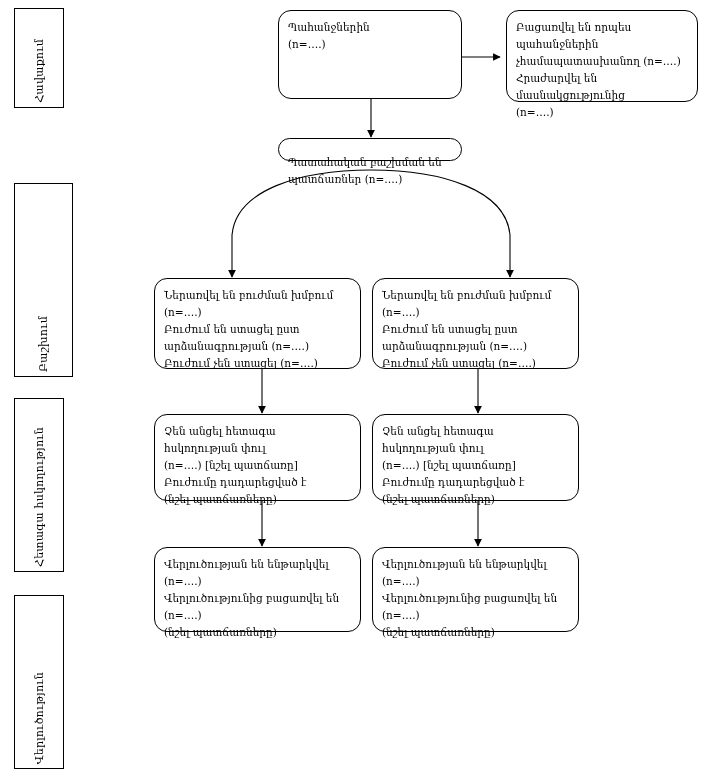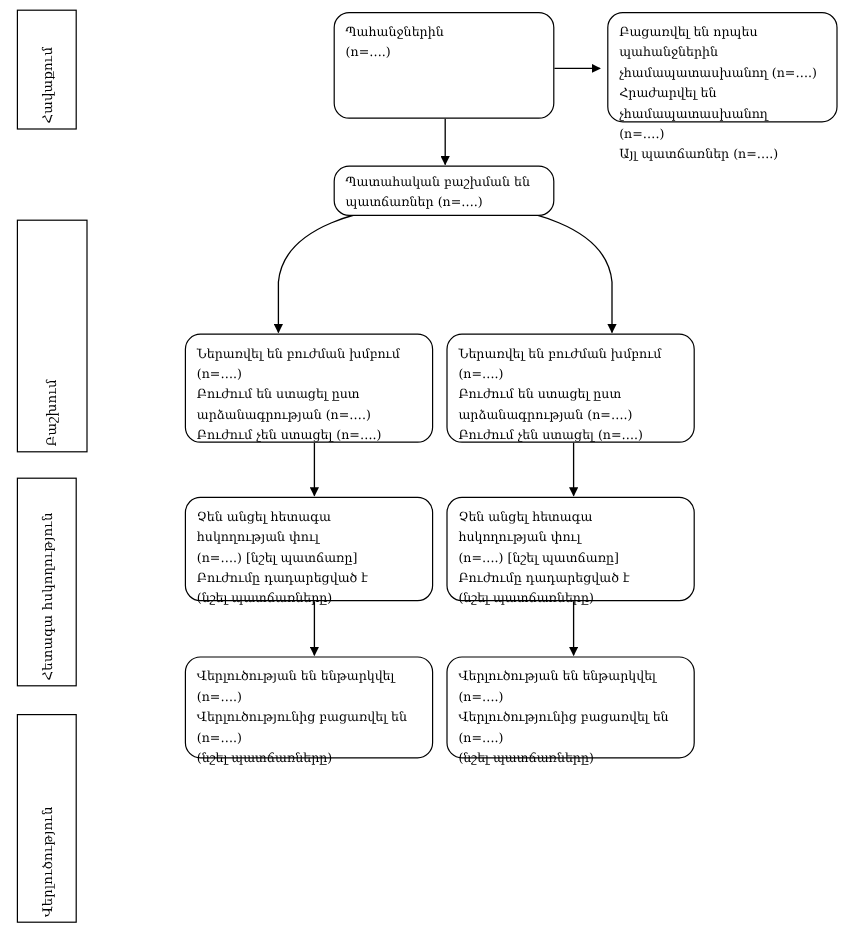--- a/index.html
+++ b/index.html
@@ -115,26 +115,25 @@
 
   <div class="flow-box" style="left:278px; top:10px; width:184px; height:89px;">
     <p>Պահանջներին</p>
     <p>(n=….)</p>
   </div>
 
   <div class="flow-box" style="left:506px; top:10px; width:192px; height:92px;">
     <p>Բացառվել են որպես</p>
     <p>պահանջներին</p>
     <p>չհամապատասխանող (n=….)</p>
-    <p>Հրաժարվել են չհամապատասխանող</p>
+    <p>Հրաժարվել են մասնակցությունից</p>
     <p>(n=….)</p>
-    <p>Այլ պատճառներ (n=….)</p>
   </div>
 
-  <div class="flow-box" style="left:278px; top:138px; width:184px; height:42px; padding-top:5px;">
+  <div class="flow-box" style="left:278px; top:138px; width:184px; height:23px; padding-top:15px;">
     <p>Պատահական բաշխման են</p>
     <p>պատճառներ (n=….)</p>
   </div>
 
   <div class="flow-box" style="left:154px; top:278px; width:207px; height:91px;">
     <p>Ներառվել են բուժման խմբում (n=….)</p>
     <p>Բուժում են ստացել ըստ</p>
     <p>արձանագրության (n=….)</p>
     <p class="gap">Բուժում չեն ստացել (n=….)</p>
   </div>

